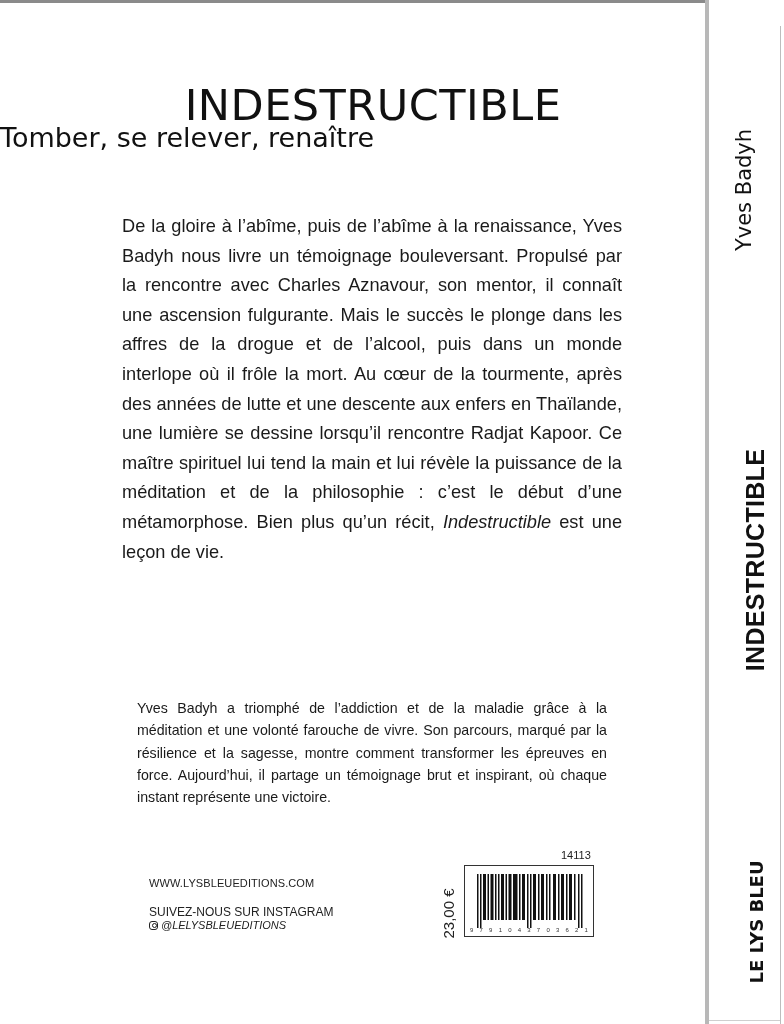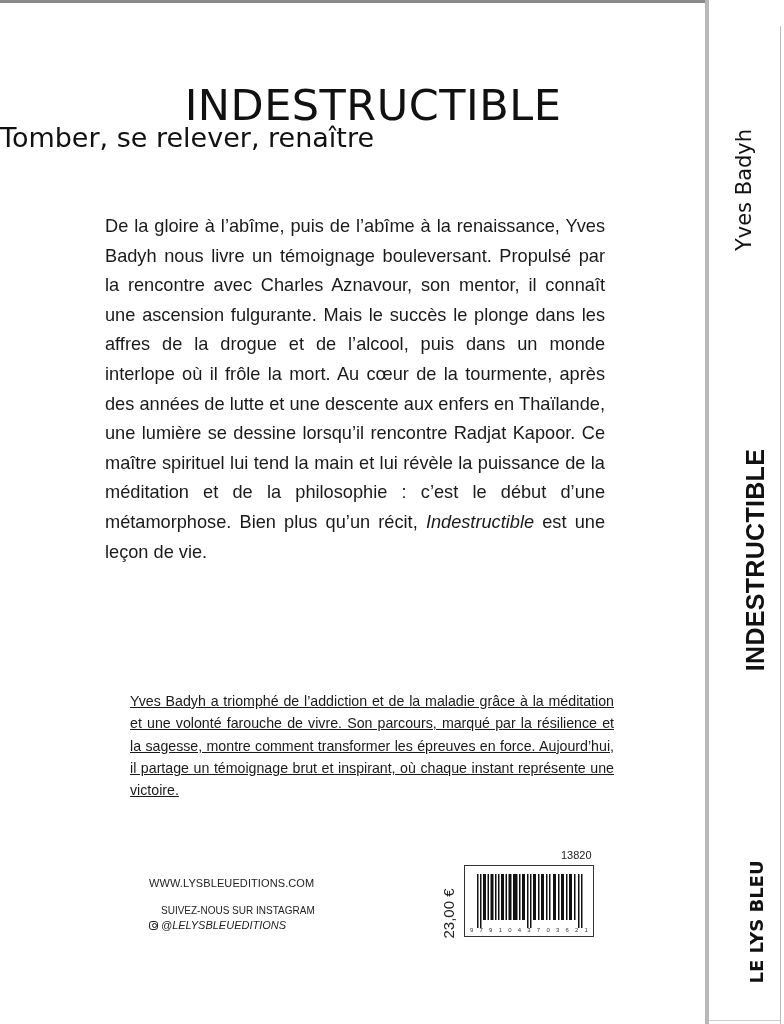--- a/index.html
+++ b/index.html
@@ -7,27 +7,27 @@
   .top-shade { position:absolute; left:0; top:0; width:706px; height:3px; background:#8a8a8a; }
   .back-cover { position:absolute; left:0; top:3px; width:705px; height:1021px; background:#ffffff; }
   .fold-line { position:absolute; left:705px; top:0; width:4px; height:1024px; background:#b8b8b8; }
   .spine { position:absolute; left:709px; top:0; width:71px; height:1024px; background:#ffffff; }
   .right-edge { position:absolute; left:780px; top:26px; width:1px; height:998px; background:#bdbdbd; }
   .spine-bottom { position:absolute; left:709px; top:1020px; width:71px; height:1px; background:#cfcfcf; }
 
   .title { position:absolute; left:0; width:746px; top:80px; text-align:center; font-size:43px; font-weight:400; letter-spacing:0.5px; color:#111; font-family:"DejaVu Sans", sans-serif; }
   .subtitle { position:absolute; left:0; width:746px; top:122px; text-align:left; font-size:27px; color:#111; font-family:"DejaVu Sans", sans-serif; }
 
-  .synopsis { position:absolute; left:105px; top:212px; width:500px; font-size:18.2px; line-height:29.6px; text-align:justify; color:#1a1a1a; }
+  .synopsis { position:absolute; left:122px; top:212px; width:500px; font-size:18.2px; line-height:29.6px; text-align:justify; color:#1a1a1a; }
   .synopsis p { margin:0; }
   .bio { position:absolute; left:122px; top:682px; width:500px; font-size:14.2px; line-height:22.3px; text-align:justify; color:#1a1a1a; }
-  .bio p { margin:8px;text-decoration:underline; }
+  .bio p { margin:15px; }
 
   .web { position:absolute; left:149px; top:877px; font-size:11px; color:#222; letter-spacing:0.1px;text-align:right; }
-  .insta-label { position:absolute; left:161px; top:905px; font-size:10px; color:#222; }
+  .insta-label { position:absolute; left:149px; top:905px; font-size:12px; color:#222; }
   .insta-handle { position:absolute; left:149px; top:919px; font-size:11px; color:#222; display:flex; align-items:center; gap:3px;font-style:italic; }
   .insta-icon { width:9px; height:9px; border:1.3px solid #222; border-radius:3px; position:relative; box-sizing:border-box; }
   .insta-icon::after { content:""; position:absolute; left:1.5px; top:1.5px; width:3px; height:3px; border:1.2px solid #222; border-radius:50%; }
 
   .isbn-code { position:absolute; left:561px; top:849px; font-size:11px; color:#222; }
   .barcode-box { position:absolute; left:464px; top:865px; width:130px; height:72px; border:1.5px solid #333; box-sizing:border-box; background:#fff; }
   .price { position:absolute; left:438px; top:905px; transform:rotate(-90deg); transform-origin:center; font-size:15px; color:#222; white-space:nowrap; width:60px; text-align:center; margin-left:-20px; }
   .bars { position:absolute; left:12px; top:8px; width:106px; height:54px; }
   .bars-digits { position:absolute; left:5px; bottom:3px; width:118px; font-size:6px; color:#333; display:flex; justify-content:space-between; }
 
@@ -56,21 +56,21 @@
   <p>Yves Badyh a triomphé de l’addiction et de la maladie grâce à la méditation et une volonté farouche de vivre. Son parcours, marqué par la résilience et la sagesse, montre comment transformer les épreuves en force. Aujourd’hui, il partage un témoignage brut et inspirant, où chaque instant représente une victoire.</p>
 </div>
 
 <div class="web">WWW.LYSBLEUEDITIONS.COM</div>
 <div class="insta-label">SUIVEZ-NOUS SUR INSTAGRAM</div>
 <div class="insta-handle">
   <span class="insta-icon"></span>
   <span>@LELYSBLEUEDITIONS</span>
 </div>
 
-<div class="isbn-code">13820</div>
+<div class="isbn-code">14113</div>
 <div class="price">23,00 €</div>
 <div class="barcode-box">
   <svg class="bars" viewBox="0 0 106 54" preserveAspectRatio="none">
     <g fill="#111">
       <rect x="0" y="0" width="1.5" height="54"></rect>
         <rect x="3" y="0" width="1.5" height="54"></rect>
       <rect x="6" y="0" width="3" height="46"></rect>
         <rect x="10.5" y="0" width="1.5" height="46"></rect>
       <rect x="13.5" y="0" width="3" height="46"></rect>
         <rect x="18" y="0" width="1.5" height="46"></rect>

